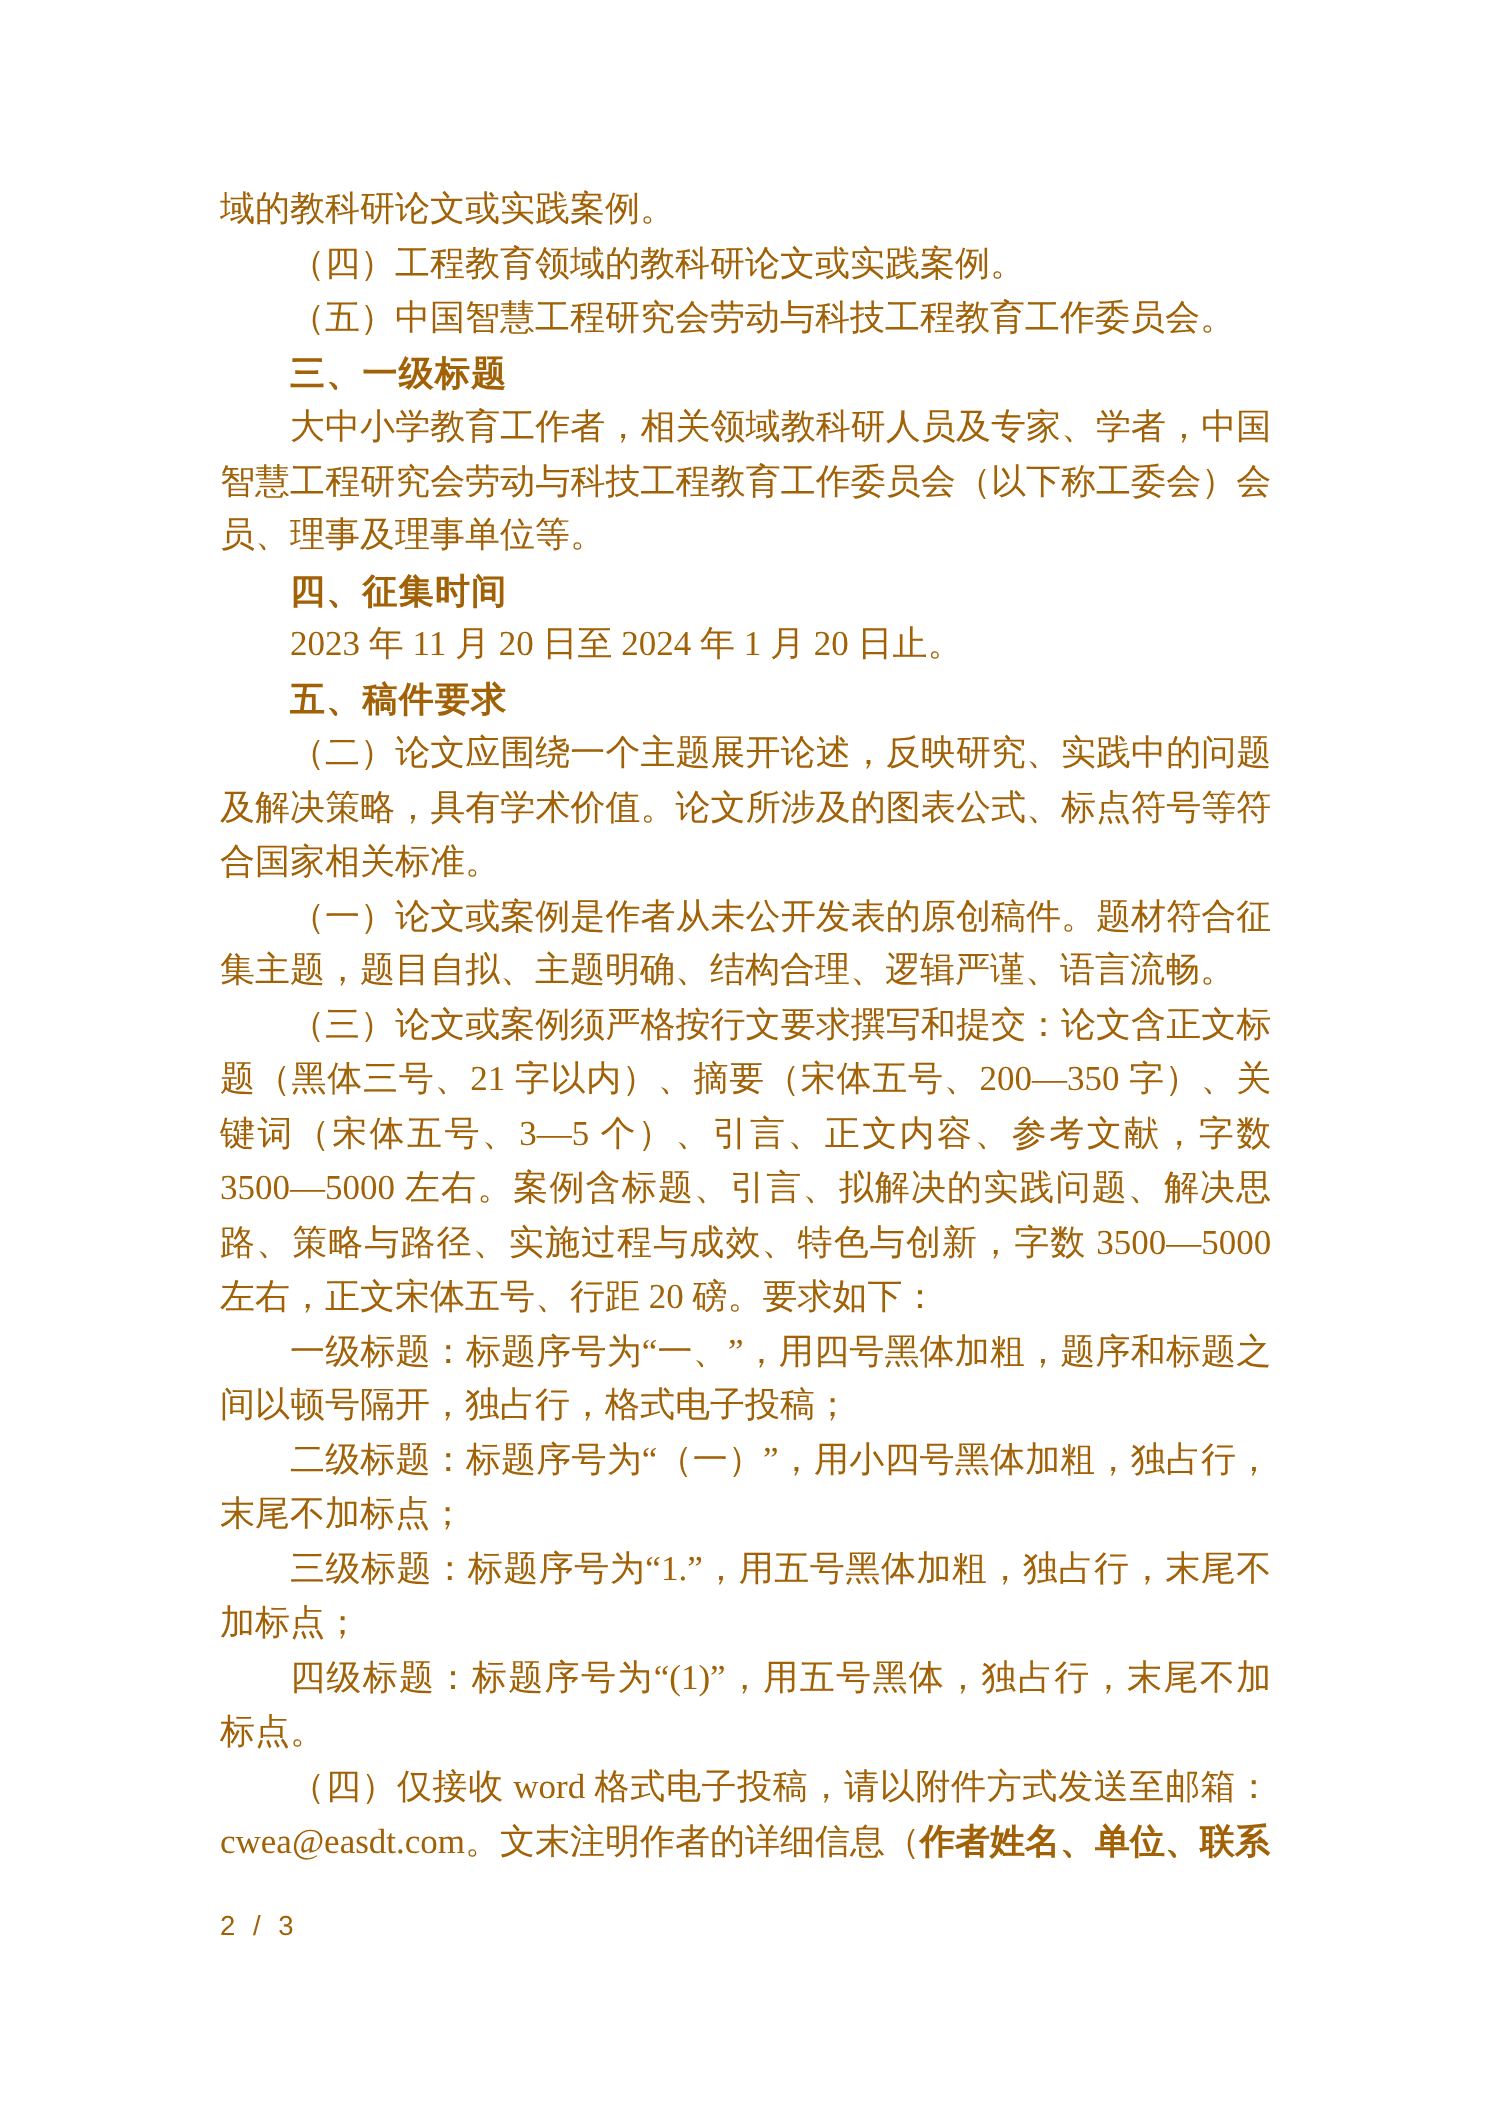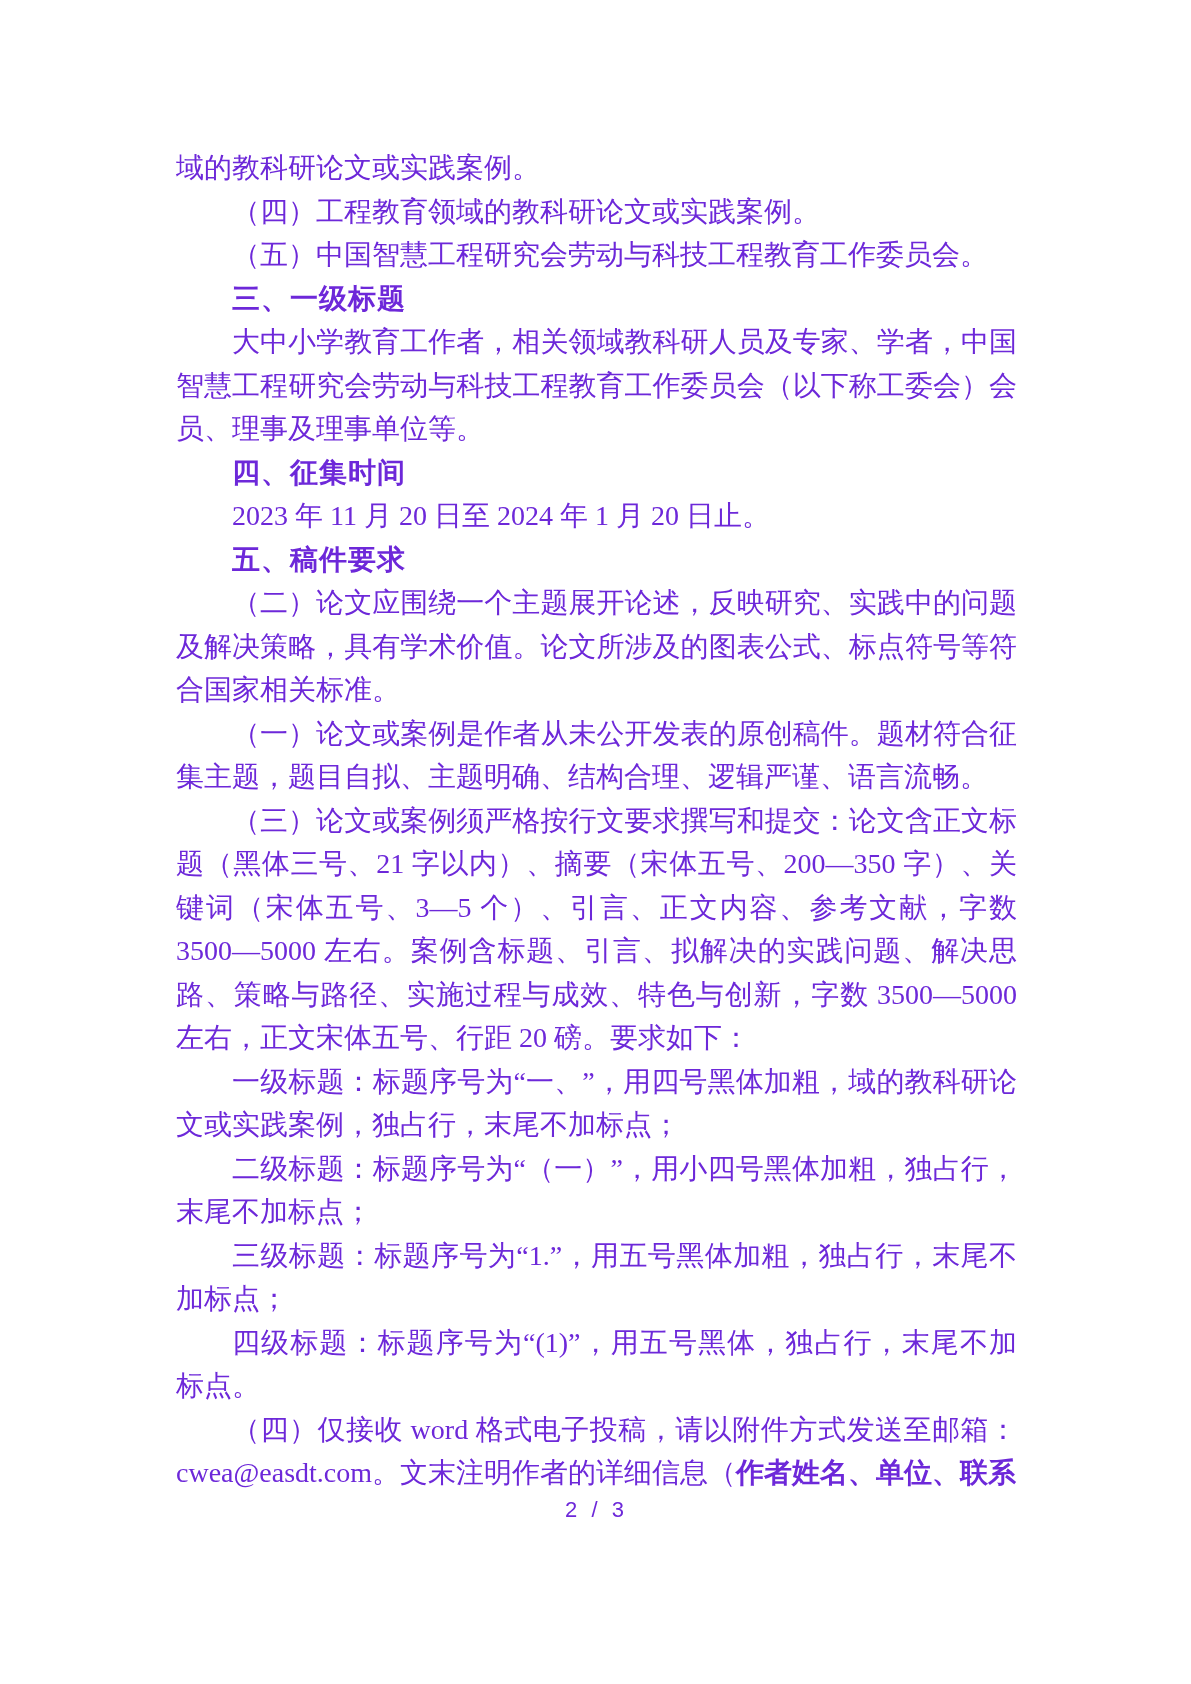--- a/index.html
+++ b/index.html
@@ -8,21 +8,21 @@
     background: #ffffff;
   }
   .page {
     position: relative;
     width: 1191px;
     height: 1684px;
     margin: 0 auto;
     background: #ffffff;
     box-sizing: border-box;
     padding: 146px 174px 0 176px;
-    color: #6d28d9;
+    color: #a16207;
     font-family: "Liberation Serif", "DejaVu Serif", serif;
     font-size: 28px;
     line-height: 43.5px;
   }
   .body-text p {
     margin: 0;
     text-align: justify;
     text-justify: inter-character;
   }
   p.indent {
@@ -32,21 +32,21 @@
     font-weight: bold;
     text-indent: 2em;
     font-family: "Liberation Sans", "DejaVu Sans", sans-serif;
     letter-spacing: 1px;
   }
   .bold-run {
     font-weight: bold;
     font-family: "Liberation Sans", "DejaVu Sans", sans-serif;
   }
   .footer {
-    text-align: center;
+    margin-top: 30px;
     font-family: "Liberation Sans", "DejaVu Sans", sans-serif;
     font-size: 22px;
     line-height: 30px;
     letter-spacing: 4px;
   }
 </style>
 </head>
 <body>
 
 <div class="page">
@@ -67,21 +67,21 @@
     <p class="indent">2023 年 11 月 20 日至 2024 年 1 月 20 日止。</p>
 
     <p class="heading">五、稿件要求</p>
 
     <p class="indent">（二）论文应围绕一个主题展开论述，反映研究、实践中的问题及解决策略，具有学术价值。论文所涉及的图表公式、标点符号等符合国家相关标准。</p>
 
     <p class="indent">（一）论文或案例是作者从未公开发表的原创稿件。题材符合征集主题，题目自拟、主题明确、结构合理、逻辑严谨、语言流畅。</p>
 
     <p class="indent">（三）论文或案例须严格按行文要求撰写和提交：论文含正文标题（黑体三号、21 字以内）、摘要（宋体五号、200—350 字）、关键词（宋体五号、3—5 个）、引言、正文内容、参考文献，字数 3500—5000 左右。案例含标题、引言、拟解决的实践问题、解决思路、策略与路径、实施过程与成效、特色与创新，字数 3500—5000 左右，正文宋体五号、行距 20 磅。要求如下：</p>
 
-    <p class="indent">一级标题：标题序号为“一、”，用四号黑体加粗，域的教科研论文或实践案例，独占行，末尾不加标点；</p>
+    <p class="indent">一级标题：标题序号为“一、”，用四号黑体加粗，题序和标题之间以顿号隔开，独占行，格式电子投稿；</p>
 
     <p class="indent">二级标题：标题序号为“（一）”，用小四号黑体加粗，独占行，末尾不加标点；</p>
 
     <p class="indent">三级标题：标题序号为“1.”，用五号黑体加粗，独占行，末尾不加标点；</p>
 
     <p class="indent">四级标题：标题序号为“(1)”，用五号黑体，独占行，末尾不加标点。</p>
 
     <p class="indent"><span>（四）仅接收 word 格式电子投稿，请以附件方式发送至邮箱：cwea@easdt.com。文末注明作者的详细信息（</span><span class="bold-run">作者姓名、单位、联系</span></p>
 
   </div>

